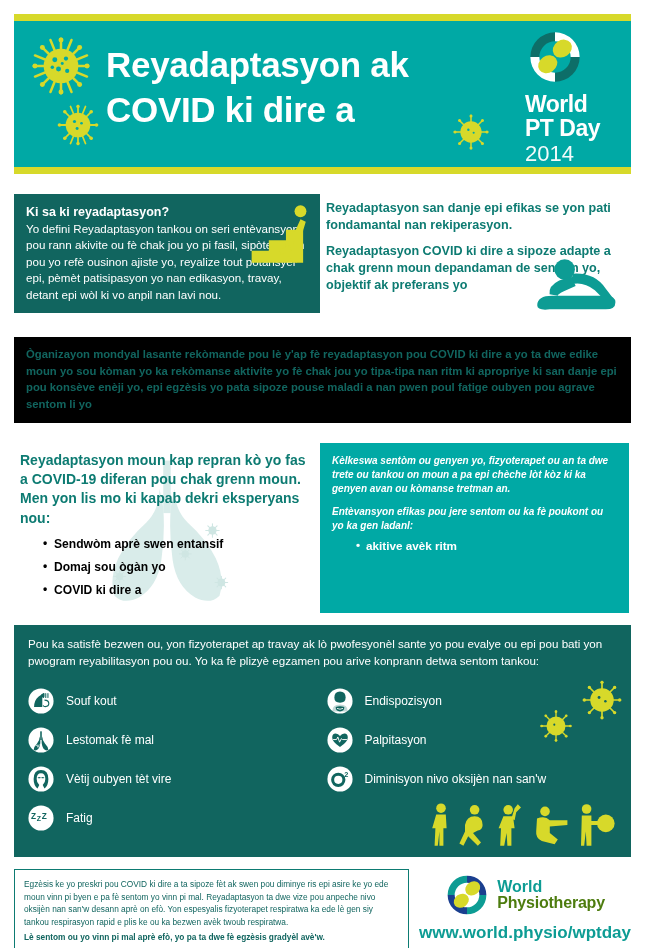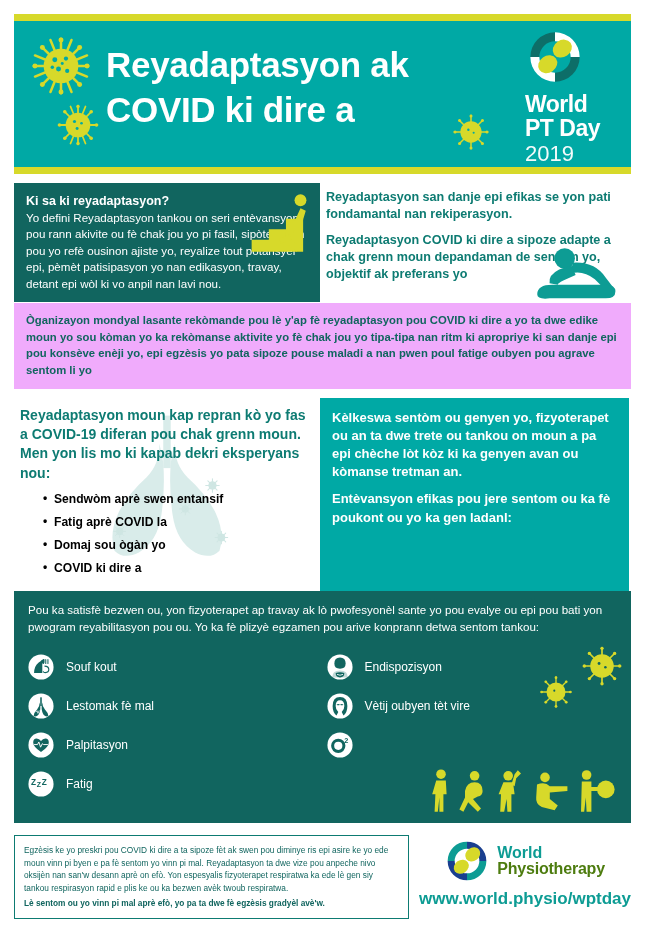--- a/index.html
+++ b/index.html
@@ -62,21 +62,21 @@
   .wptd-year {
     color: #ffffff;
     font-size: 22px;
     line-height: 1.05;
     letter-spacing: 0px;
     margin-top: 1px;
     opacity: .95;
   }
 
   
-  .row { display: flex; gap: 0; margin-top: 9px; }
+  .row { display: flex; gap: 0; margin-top: 20px; }
   .panel { position: relative; overflow: hidden; }
 
   .panel-darkteal {
     background: #11655f;
     color: #ffffff;
     width: 306px;
     padding: 11px 12px 10px 12px;
   }
   .panel-darkteal h2 {
     font-size: 12.5px; font-weight: bold; margin-bottom: 2px;
@@ -101,22 +101,22 @@
     line-height: 1.35;
     margin-bottom: 9px;
   }
   .stretch-icon {
     position: absolute; right: 4px; bottom: -2px;
     width: 96px; height: 62px;
   }
 
   
   .yellow-banner {
-    margin-top: 1px;
-    background: #f0abfc;
+    margin-top: 24px;
+    background: #000000;
     color: #11655f;
     padding: 9px 8px 10px 12px;
     font-size: 11.3px;
     line-height: 1.47;
     font-weight: bold;
   }
 
   
   .panel-lungs {
     width: 306px;
@@ -145,32 +145,32 @@
   .panel-lungs li:before {
     content: "•"; position: absolute; left: -11px; top: -1px;
   }
 
   .panel-teal {
     width: 309px;
     background: #00a9a5;
     color: #ffffff;
     padding: 11px 12px 12px 12px;
   }
-  .panel-teal p { font-size: 13px; font-weight: bold; line-height: 1.4; }
+  .panel-teal p { font-size: 10px; font-weight: bold; line-height: 1.4; font-style: italic; }
   .panel-teal p.gap { margin-top: 9px; }
   .panel-teal ul { margin: 7px 0 0 34px; }
   .panel-teal li {
     font-size: 11.7px; font-weight: bold; line-height: 1.0;
     margin-bottom: 7px; list-style: none; position: relative;
   }
   .panel-teal li:before { content: "•"; position: absolute; left: -10px; top: -1px; }
 
   
   .symptoms {
-    margin-top: 0;
+    margin-top: 12px;
     background: #11655f;
     color: #ffffff;
     position: relative;
     padding: 11px 14px 16px 14px;
     height: 232px;
     overflow: hidden;
   }
   .symptoms > .intro {
     font-size: 11.6px; line-height: 1.45; max-width: 598px;
   }
@@ -343,21 +343,21 @@
             <path d="M50 94 A44 44 0 0 1 6 50 L22 50 A28 28 0 0 0 50 78 Z" fill="#ffffff"></path>
             <path d="M6 50 A44 44 0 0 1 50 6 L50 22 A28 28 0 0 0 22 50 Z" fill="#0d6e68"></path>
           </g>
           <ellipse cx="63" cy="35" rx="18" ry="15" transform="rotate(-35 63 35)" fill="#d7d92a"></ellipse>
           <ellipse cx="37" cy="63" rx="18" ry="15" transform="rotate(-35 37 63)" fill="#d7d92a"></ellipse>
         </svg>
         <div class="wptd-word">
           <div>World</div>
           <div>PT Day</div>
         </div>
-        <div class="wptd-year">2019</div>
+        <div class="wptd-year">2014</div>
       </div>
 
     </div>
     <div class="header-bar-bottom"></div>
   </div>
 
   <div class="row">
 
     <div class="panel panel-darkteal">
       <h2>Ki sa ki reyadaptasyon?</h2>
@@ -450,31 +450,31 @@
               <line x1="50" y1="50" x2="79" y2="21"></line>
                 <line x1="50" y1="50" x2="21" y2="79"></line>
             </g>
           </g>
         </g>
       </svg>
       <div class="content">
         <p>Reyadaptasyon moun kap repran kò yo fas a COVID-19 diferan pou chak grenn moun. Men yon lis mo ki kapab dekri eksperyans nou:</p>
         <ul>
           <li>Sendwòm aprè swen entansif</li>
-          <li>Fatig aprè COVID la</li>
           <li>Domaj sou ògàn yo</li>
           <li>COVID ki dire a</li>
         </ul>
       </div>
     </div>
 
     <div class="panel panel-teal">
       <p>Kèlkeswa sentòm ou genyen yo, fizyoterapet ou an ta dwe trete ou tankou on moun a pa epi chèche lòt kòz ki ka genyen avan ou kòmanse tretman an.</p>
       <p class="gap">Entèvansyon efikas pou jere sentom ou ka fè poukont ou yo ka gen ladanl:</p>
       <ul>
+        <li>akitive avèk ritm</li>
       </ul>
     </div>
 
   </div>
 
   <div class="symptoms">
     <div class="intro">Pou ka satisfè bezwen ou, yon fizyoterapet ap travay ak lò pwofesyonèl sante yo pou evalye ou epi pou bati yon pwogram reyabilitasyon pou ou. Yo ka fè plizyè egzamen pou arive konprann detwa sentom tankou:</div>
 
     <div class="virus" style="right:8px; top:54px;">
       <svg width="42" height="42" viewBox="0 0 100 100">
@@ -575,44 +575,45 @@
             <path d="M33 22 Q33 32 39 38 Q47 46 47 53 Q41 56 36 50 Q31 43 31.5 30 Z"></path>
           </g>
           <path d="M18 44 L21 41 L23 47 L26 40" fill="none" stroke="#ffffff" stroke-width="1.6"></path>
         </svg>
         <span class="lbl">Lestomak fè mal</span>
       </div>
 
       <div class="sym-item">
         <svg class="ico" viewBox="0 0 60 60">
           <circle cx="30" cy="30" r="29" fill="#ffffff"></circle>
+          <path d="M30 46 Q12 34 12 24 Q12 15 20 15 Q26 15 30 21 Q34 15 40 15 Q48 15 48 24 Q48 34 30 46 Z" fill="#11655f"></path>
+          <path d="M14 29 L22 29 L25 23 L29 35 L33 27 L36 29 L46 29" fill="none" stroke="#ffffff" stroke-width="2.2" stroke-linejoin="round"></path>
+        </svg>
+        <span class="lbl">Palpitasyon</span>
+      </div>
+
+      <div class="sym-item">
+        <svg class="ico" viewBox="0 0 60 60">
+          <circle cx="30" cy="30" r="29" fill="#ffffff"></circle>
           <g fill="#11655f">
             <path d="M30 9 Q47 9 47 30 Q47 45 38 52 L34 44 Q40 39 40 30 Q40 17 30 17 Q20 17 20 30 Q20 39 26 44 L22 52 Q13 45 13 30 Q13 9 30 9 Z"></path>
             <path d="M22 27 Q26 24 30 27 Q26 30 22 27 Z"></path>
             <path d="M38 27 Q34 24 30 27 Q34 30 38 27 Z"></path>
           </g>
         </svg>
         <span class="lbl">Vètij oubyen tèt vire</span>
-      </div>
-
-      <div class="sym-item">
-        <svg class="ico" viewBox="0 0 60 60">
-          <circle cx="30" cy="30" r="29" fill="#ffffff"></circle>
-          <path d="M30 46 Q12 34 12 24 Q12 15 20 15 Q26 15 30 21 Q34 15 40 15 Q48 15 48 24 Q48 34 30 46 Z" fill="#11655f"></path>
-          <path d="M14 29 L22 29 L25 23 L29 35 L33 27 L36 29 L46 29" fill="none" stroke="#ffffff" stroke-width="2.2" stroke-linejoin="round"></path>
-        </svg>
-        <span class="lbl">Palpitasyon</span>
       </div>
 
       <div class="sym-item">
         <svg class="ico" viewBox="0 0 60 60">
           <circle cx="30" cy="30" r="29" fill="#ffffff"></circle>
           <circle cx="26" cy="32" r="13" fill="none" stroke="#11655f" stroke-width="7"></circle>
           <text x="40" y="26" font-family="Liberation Sans, sans-serif" font-size="17" font-weight="bold" fill="#11655f">2</text>
         </svg>
+        <span class="lbl">Diminisyon nivo oksijèn nan san'w</span>
       </div>
 
       <div class="sym-item">
         <svg class="ico" viewBox="0 0 60 60">
           <circle cx="30" cy="30" r="29" fill="#ffffff"></circle>
           <text x="7" y="32" font-family="Liberation Sans, sans-serif" font-size="19" font-weight="bold" fill="#11655f">Z</text>
           <text x="20" y="38" font-family="Liberation Sans, sans-serif" font-size="16" font-weight="bold" fill="#11655f">Z</text>
           <text x="32" y="33" font-family="Liberation Sans, sans-serif" font-size="19" font-weight="bold" fill="#11655f">Z</text>
         </svg>
         <span class="lbl">Fatig</span>

